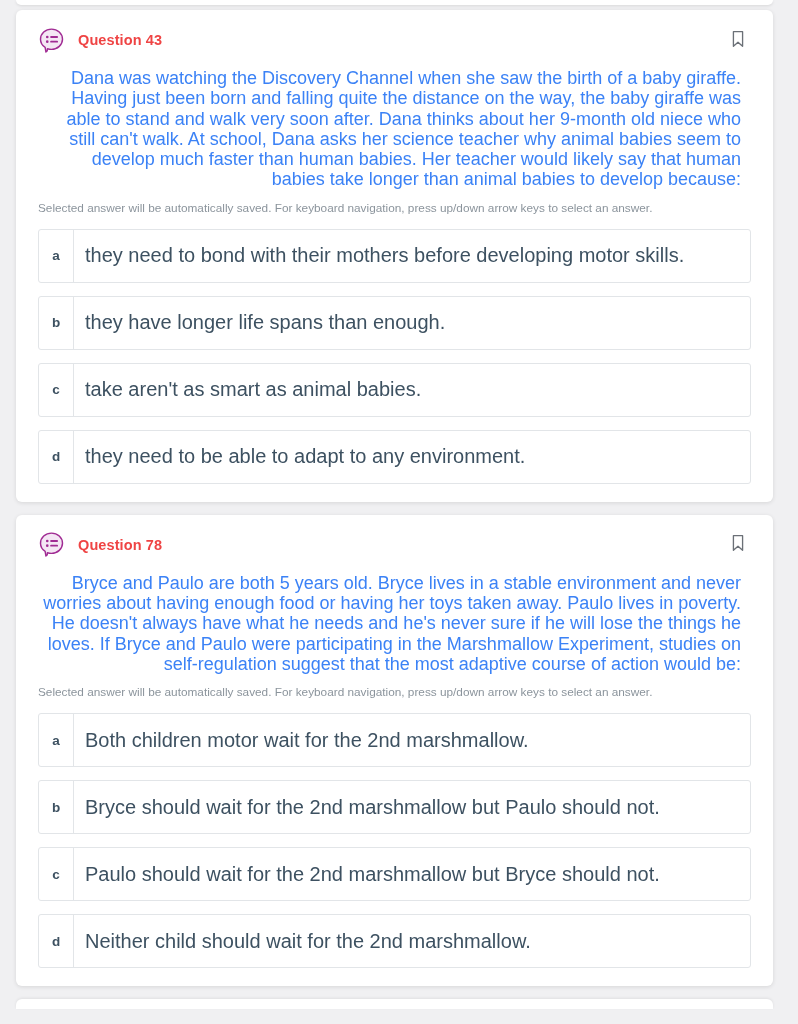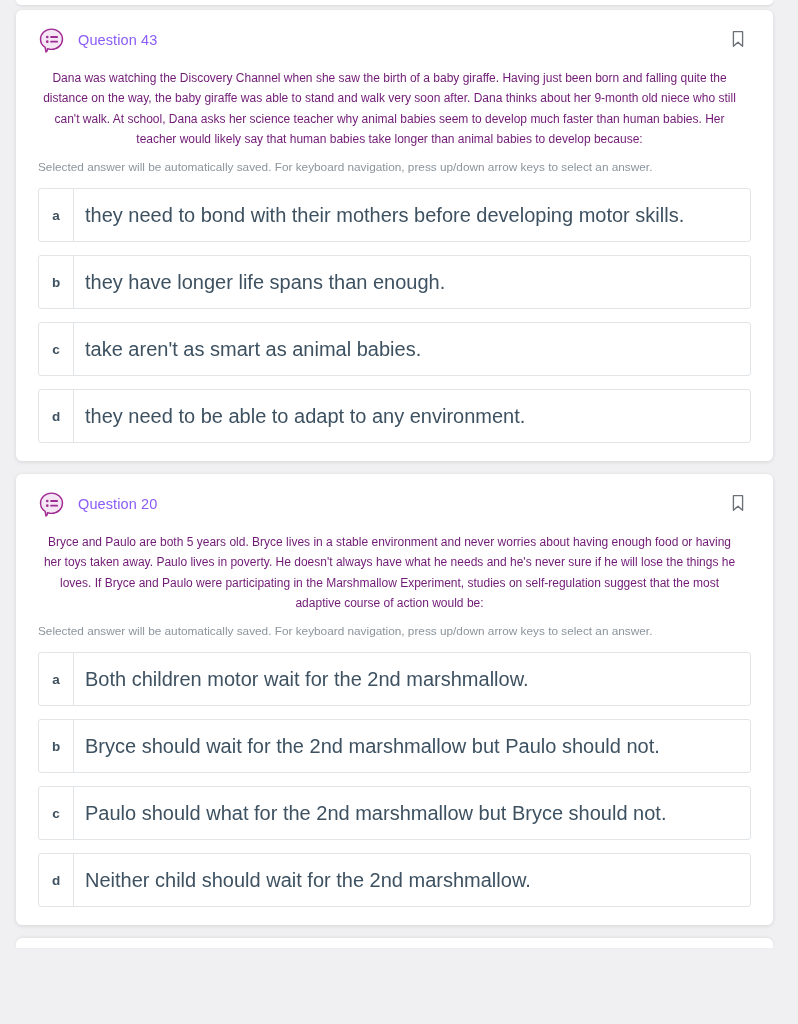--- a/index.html
+++ b/index.html
@@ -50,43 +50,43 @@
   .q-icon {
     width: 27px;
     height: 27px;
     flex: 0 0 27px;
     margin-right: 13px;
     display: block;
   }
 
   .q-title {
     font-size: 14.5px;
-    font-weight: normal;
-    color: #8b5cf6;
+    font-weight: bold;
+    color: #ef4444;
     letter-spacing: 0.1px;
   }
 
   .bookmark-btn {
     margin-left: auto;
     width: 26px;
     height: 26px;
     display: flex;
     align-items: center;
     justify-content: center;
     cursor: pointer;
     background: none;
     border: none;
   }
 
   .q-body {
-    font-size: 12px;
+    font-size: 18px;
     line-height: 20.3px;
-    color: #701a75;
+    color: #3b82f6;
     padding: 2px 10px 0 0;
-    text-align: center;
+    text-align: right;
   }
 
   .q-hint {
     font-size: 11.8px;
     color: #8b949c;
     margin-top: 11px;
     margin-bottom: 13px;
     line-height: 15px;
   }
 
@@ -194,21 +194,21 @@
         <svg viewBox="0 0 28 28" width="27" height="27">
           <path d="M14 2.2 C20.3 2.2 25.4 6.9 25.4 12.7 C25.4 18.5 20.3 23.2 14 23.2
                    C12.5 23.2 11.1 23.0 9.8 22.6 L9.5 24.9 L8.2 25.9 L7.4 21.2
                    C4.4 19.2 2.6 16.1 2.6 12.7 C2.6 6.9 7.7 2.2 14 2.2 Z" fill="#f4e6f4" stroke="#a02b93" stroke-width="1.5" stroke-linejoin="round"></path>
           <circle cx="9.6" cy="10.4" r="1.35" fill="#a02b93"></circle>
           <circle cx="9.6" cy="15.2" r="1.35" fill="#a02b93"></circle>
           <rect x="12.6" y="9.4" width="8.2" height="2.0" rx="1.0" fill="#a02b93"></rect>
           <rect x="12.6" y="14.2" width="8.2" height="2.0" rx="1.0" fill="#a02b93"></rect>
         </svg>
       </span>
-      <span class="q-title">Question 20</span>
+      <span class="q-title">Question 78</span>
       <button class="bookmark-btn">
         <span>
           <svg viewBox="0 0 24 24" width="20" height="20">
             <path d="M6.5 3.2 h11 v17.6 l-5.5 -4.9 l-5.5 4.9 z" fill="none" stroke="#6b7077" stroke-width="1.6" stroke-linejoin="round"></path>
           </svg>
         </span>
       </button>
     </div>
 
     <div class="q-body">Bryce and Paulo are both 5 years old. Bryce lives in a stable environment and never worries about having enough food or having her toys taken away. Paulo lives in poverty. He doesn't always have what he needs and he's never sure if he will lose the things he loves. If Bryce and Paulo were participating in the Marshmallow Experiment, studies on self-regulation suggest that the most adaptive course of action would be:</div>
@@ -218,21 +218,21 @@
       <div class="option-row">
         <div class="option-letter">a</div>
         <div class="option-text">Both children motor wait for the 2nd marshmallow.</div>
       </div>
       <div class="option-row">
         <div class="option-letter">b</div>
         <div class="option-text">Bryce should wait for the 2nd marshmallow but Paulo should not.</div>
       </div>
       <div class="option-row">
         <div class="option-letter">c</div>
-        <div class="option-text">Paulo should what for the 2nd marshmallow but Bryce should not.</div>
+        <div class="option-text">Paulo should wait for the 2nd marshmallow but Bryce should not.</div>
       </div>
       <div class="option-row">
         <div class="option-letter">d</div>
         <div class="option-text">Neither child should wait for the 2nd marshmallow.</div>
       </div>
     </div>
   </div>
 
   <div class="card-bottom-peek"></div>
 

